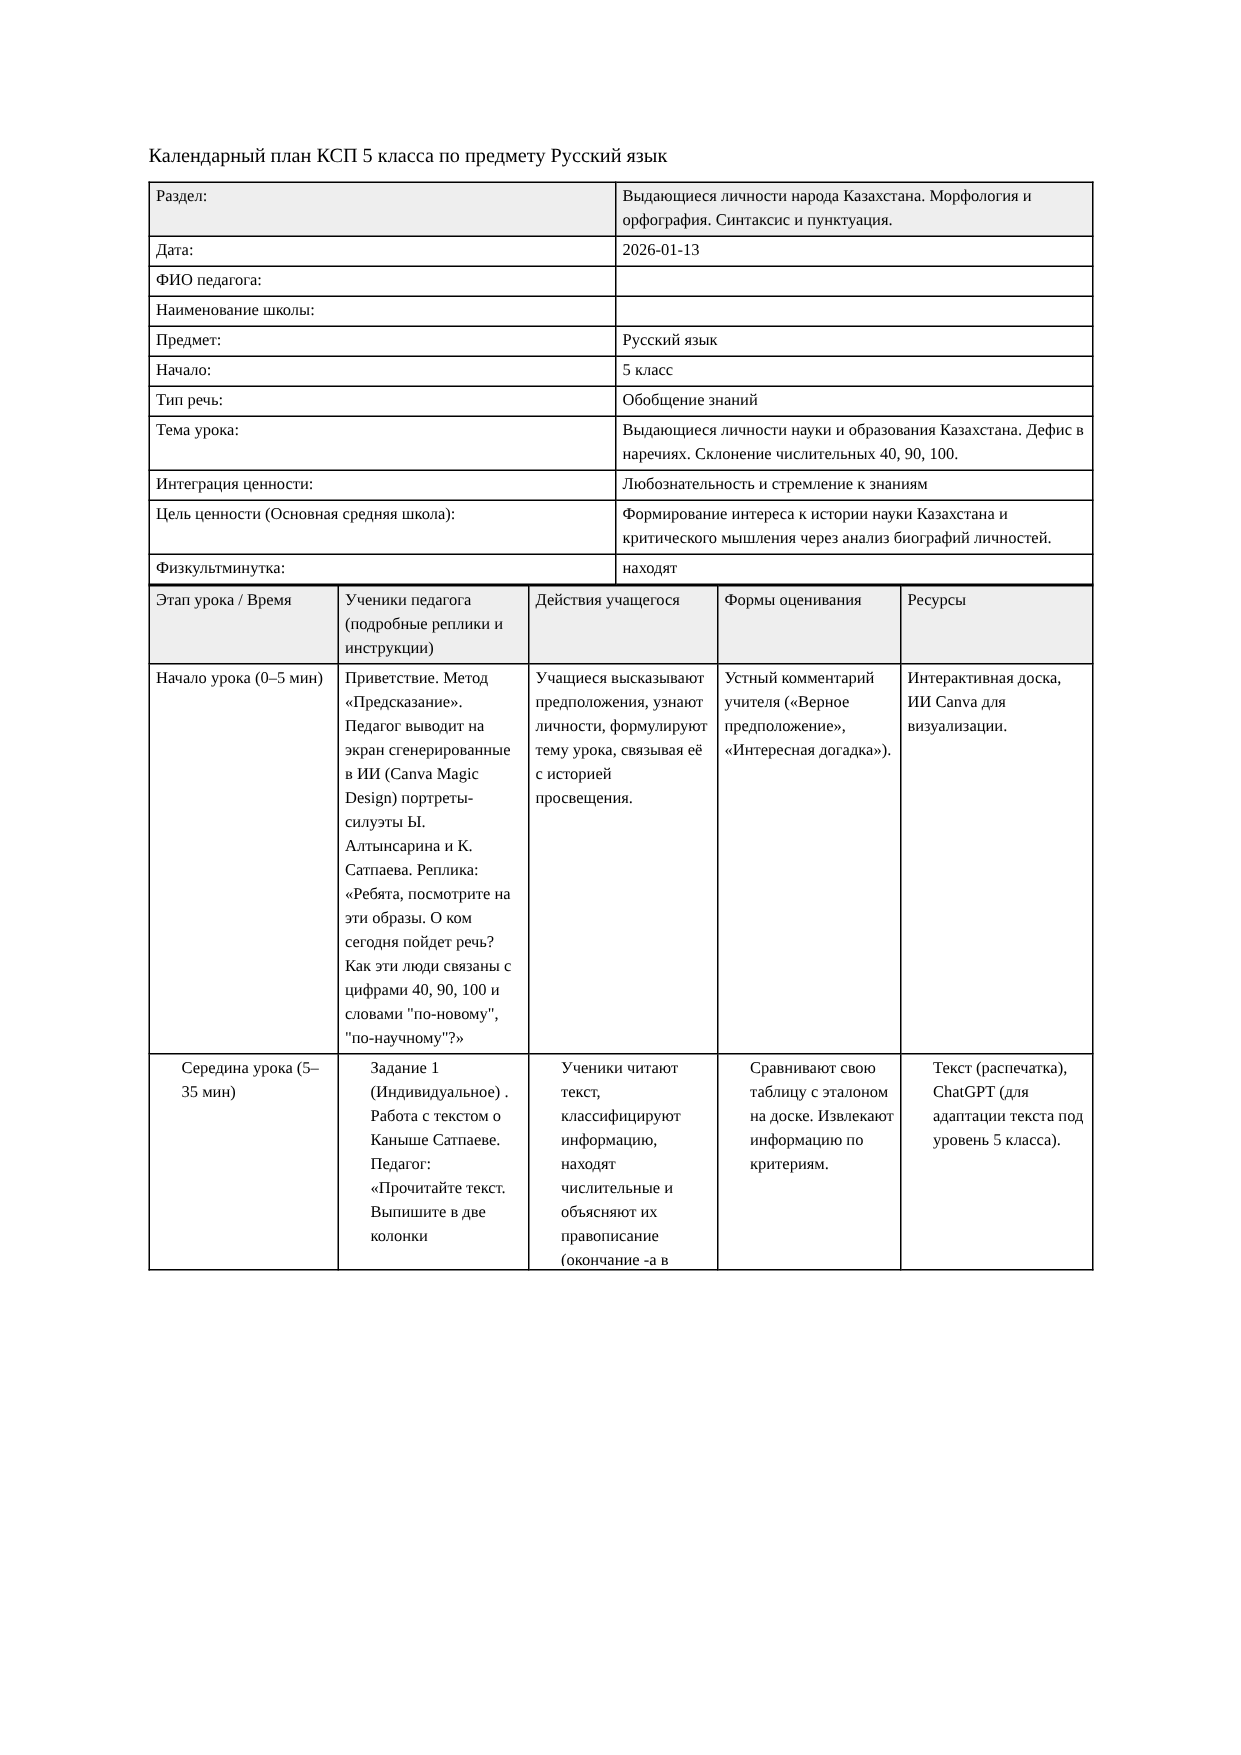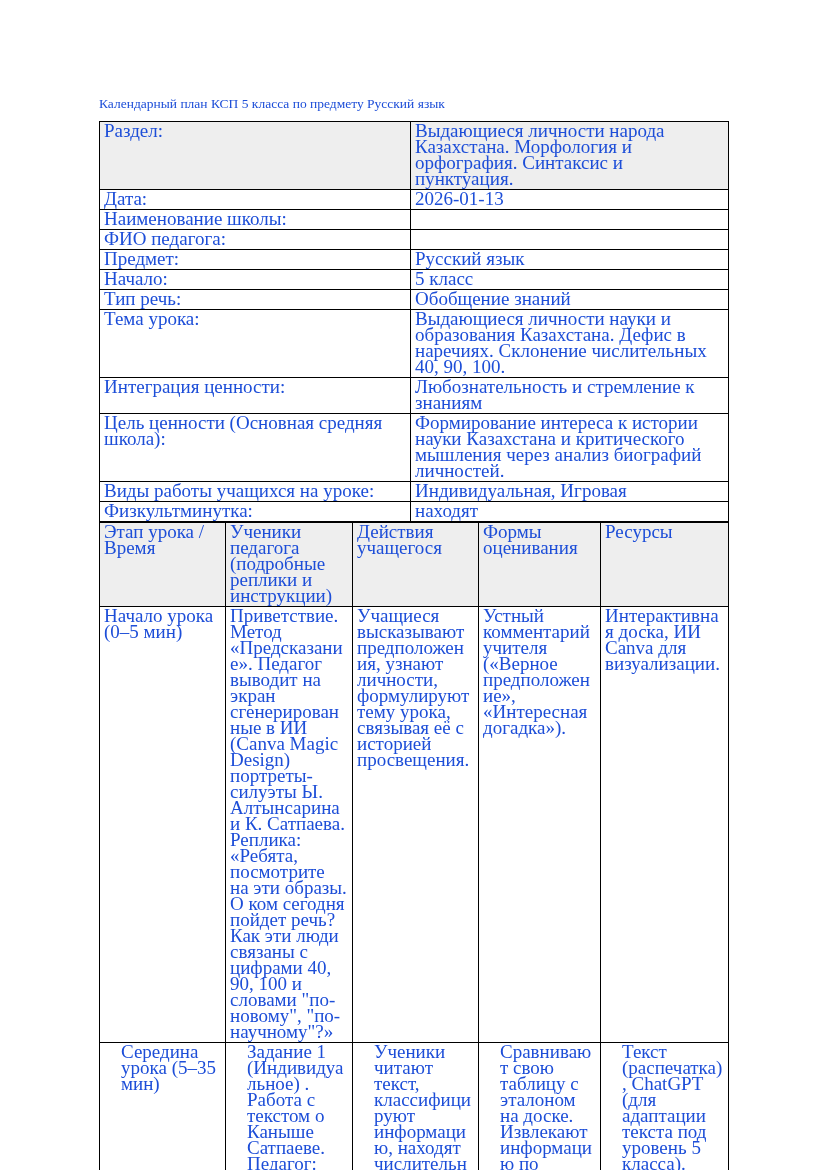--- a/index.html
+++ b/index.html
@@ -3,21 +3,21 @@
 <meta charset="utf-8">
 <style>
   * { box-sizing: border-box; }
   html, body { margin: 0; padding: 0; background: #ffffff; }
   .page {
     position: relative;
     width: 827px;
     height: 1170px;
     background: #ffffff;
     font-family: "Liberation Serif", "DejaVu Serif", serif;
-    color: #1d4ed8;
+    color: #000000;
     overflow: hidden;
   }
   .content {
     position: absolute;
     left: 99px;
     top: 96px;
     width: 629px;
   }
   .doc-title {
     font-size: 13.5px;
@@ -28,21 +28,21 @@
   table {
     border-collapse: collapse;
     width: 629px;
     table-layout: fixed;
   }
   td, th {
     border: 1px solid #000000;
     vertical-align: top;
     text-align: left;
     padding: 1px 4px 2px 4px;
-    font-size: 19px;
+    font-size: 11px;
     line-height: 16px;
     font-weight: normal;
     word-wrap: break-word;
   }
   .shaded { background: #eeeeee; }
   .section-heading {
     font-size: 13.5px;
     line-height: 16px;
     margin: 3px 0 6px 0;
     font-weight: normal;
@@ -76,25 +76,25 @@
       <tbody>
         <tr>
           <td class="shaded">Раздел:</td>
           <td class="shaded">Выдающиеся личности народа Казахстана. Морфология и орфография. Синтаксис и пунктуация.</td>
         </tr>
         <tr>
           <td>Дата:</td>
           <td>2026-01-13</td>
         </tr>
         <tr>
-          <td>Наименование школы:</td>
+          <td>ФИО педагога:</td>
           <td></td>
         </tr>
         <tr>
-          <td>ФИО педагога:</td>
+          <td>Наименование школы:</td>
           <td></td>
         </tr>
         <tr>
           <td>Предмет:</td>
           <td>Русский язык</td>
         </tr>
         <tr>
           <td>Начало:</td>
           <td>5 класс</td>
         </tr>
@@ -106,24 +106,20 @@
           <td>Тема урока:</td>
           <td>Выдающиеся личности науки и образования Казахстана. Дефис в наречиях. Склонение числительных 40, 90, 100.</td>
         </tr>
         <tr>
           <td>Интеграция ценности:</td>
           <td>Любознательность и стремление к знаниям</td>
         </tr>
         <tr>
           <td>Цель ценности (Основная средняя школа):</td>
           <td>Формирование интереса к истории науки Казахстана и критического мышления через анализ биографий личностей.</td>
-        </tr>
-        <tr>
-          <td>Виды работы учащихся на уроке:</td>
-          <td>Индивидуальная, Игровая</td>
         </tr>
         <tr>
           <td>Физкультминутка:</td>
           <td>находят</td>
         </tr>
       </tbody>
     </table>
 
 
     <table>

